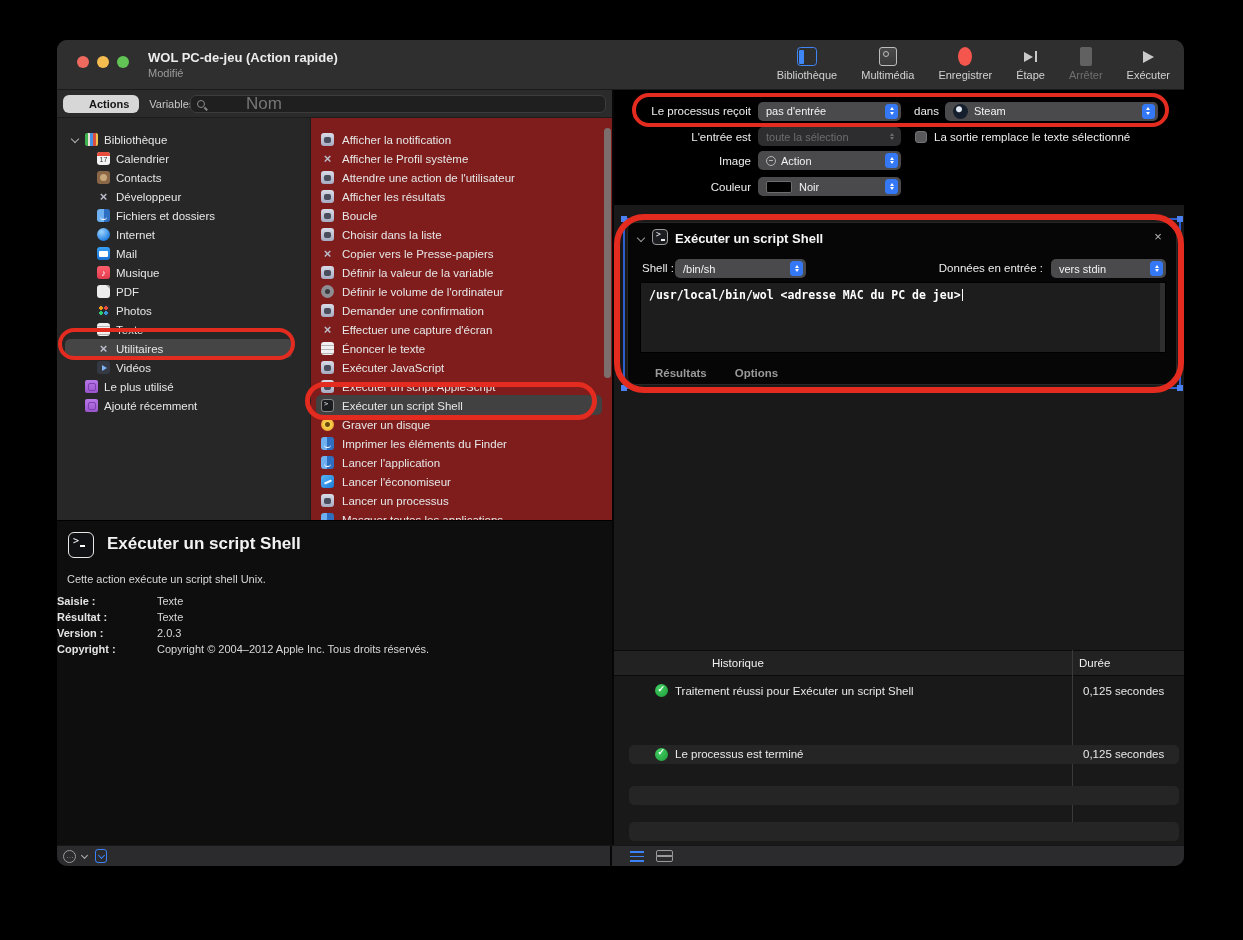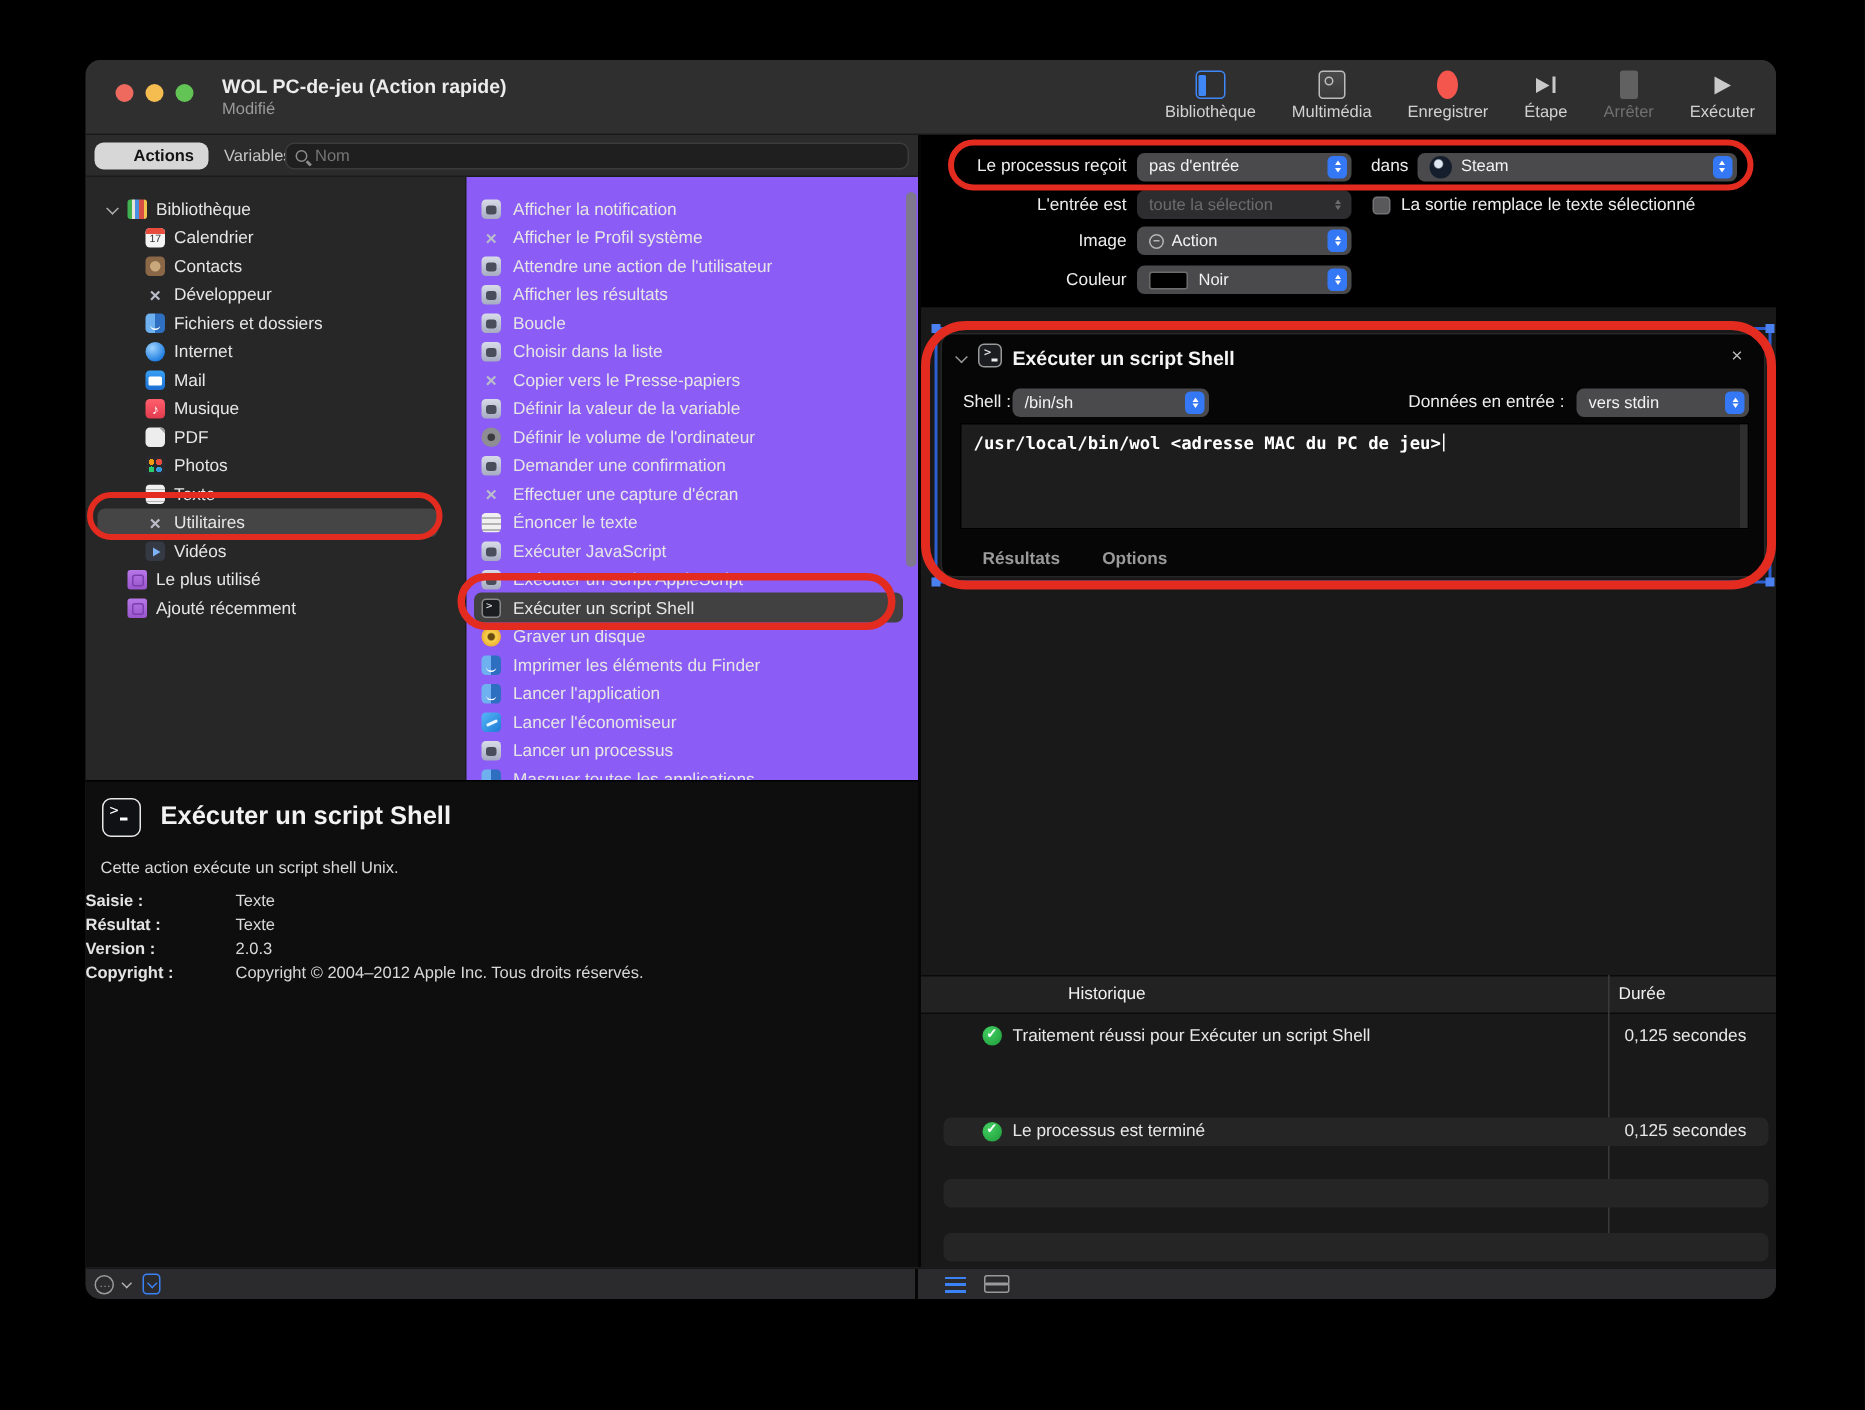--- a/index.html
+++ b/index.html
@@ -27,21 +27,21 @@
   [data-icon="tb-run"]::before { content:''; border-left:11px solid #c9c9c9; border-top:6.5px solid transparent; border-bottom:6.5px solid transparent; }
 
   
   .tabbar { position:absolute; left:0; top:50px; width:555px; height:28px; background:#2b2b2b; border-bottom:1px solid #1c1c1c; }
   .seg { position:absolute; left:6px; top:5px; display:flex; height:18px; }
   .seg-btn { min-width:60px; padding:0 10px; display:flex; align-items:center; justify-content:center; font-size:11px; color:#c6c6c6; border-radius:6px; }
   .seg-btn.sel { background:#d7d7d7; color:#141414; font-weight:bold;padding-left:26px; }
   .searchbox { position:absolute; left:133px; right:6px; top:5px; height:18px; background:#1f1f1f; border:1px solid #3c3c3c; border-radius:6px; display:flex; align-items:center; padding-left:6px; }
   .mag { width:8px; height:8px; border:1.5px solid #8b8b8b; border-radius:50%; position:relative; margin-right:5px; flex:none; }
   .mag::after { content:''; position:absolute; width:4px; height:1.5px; background:#8b8b8b; left:6px; top:7px; transform:rotate(45deg); }
-  .searchbox .ph { font-size:11px; color:#767676; }
+  .searchbox .ph { font-size:17px; color:#767676;margin-left:36px; }
 
   
   .sidebar { position:absolute; left:0; top:78px; width:253px; height:402px; background:#272727; overflow:hidden; padding-top:12px; }
   .srow { display:flex; align-items:center; height:19px; padding-left:12px; font-size:11.5px; color:#e6e6e6; position:relative; }
   .srow[data-depth="1"] { padding-left:40px; }
   .srow.selected::before { content:''; position:absolute; left:8px; right:18px; top:0; bottom:0; background:#454545; border-radius:5px; }
   .srow > * { position:relative; z-index:1; }
   .chev { width:13px; height:13px; position:relative; margin-right:3px; flex:none; }
   .chev::before { content:''; position:absolute; left:3px; top:3px; width:5px; height:5px; border-right:1.5px solid #b1b1b1; border-bottom:1.5px solid #b1b1b1; transform:rotate(45deg); }
   .srow[data-chev="false"] .chev, .srow:not([data-chev]) .chev { visibility:hidden; }
@@ -76,21 +76,21 @@
   [data-icon="robot"]::before { content:''; width:7px; height:6px; border-radius:2px; background:#4a4e5c; }
   [data-icon="terminal"] { background:#1b1d21; border:1px solid #888; }
   [data-icon="terminal"]::before { content:'>'; position:absolute; left:2px; top:0px; color:#eee; font-size:7px; font-family:"DejaVu Sans Mono",monospace; }
   [data-icon="volume"] { border-radius:50%; background:#8d8d93; }
   [data-icon="volume"]::before { content:''; width:5px; height:5px; border-radius:50%; background:#3a3a3e; }
   [data-icon="burn"] { border-radius:50%; background:radial-gradient(circle,#6b4a12 0 2px,#f7d34c 3px,#e89a2b 90%); }
   [data-icon="saver"] { background:linear-gradient(135deg,#57b6f7,#1c7ad6); }
   [data-icon="saver"]::before { content:''; width:8px; height:2px; background:#eaf6ff; transform:rotate(-25deg); border-radius:2px; }
 
   
-  .actions-list { position:absolute; left:253px; top:78px; width:302px; height:402px; background:#8b5cf6; border-left:1px solid #1d1d1d; overflow:hidden; padding-top:12px; }
+  .actions-list { position:absolute; left:253px; top:78px; width:302px; height:402px; background:#7f1d1d; border-left:1px solid #1d1d1d; overflow:hidden; padding-top:12px; }
   .arow { display:flex; align-items:center; height:19px; padding-left:10px; font-size:11.5px; color:#e6e6e6; position:relative; }
   .arow.selected::before { content:''; position:absolute; left:5px; right:10px; top:-1px; bottom:0; background:#414141; border-radius:5px; }
   .arow > * { position:relative; z-index:1; }
   .albl { margin-left:8px; white-space:nowrap; }
   .list-scrollbar { position:absolute; right:4px; top:10px; width:7px; height:250px; background:#7d7d7d; border-radius:4px; opacity:.85; }
 
   
   .descpanel { position:absolute; left:0; top:480px; width:555px; height:325px; background:#0e0e0e; border-top:1px solid #000; }
   .desc-icon { position:absolute; left:11px; top:11px; width:26px; height:26px; background:#101114; border:1.5px solid #e8e8e8; border-radius:6px; }
   .desc-icon::before { content:'>'; position:absolute; left:4px; top:2px; color:#fff; font-size:10px; font-family:"DejaVu Sans Mono",monospace; }

